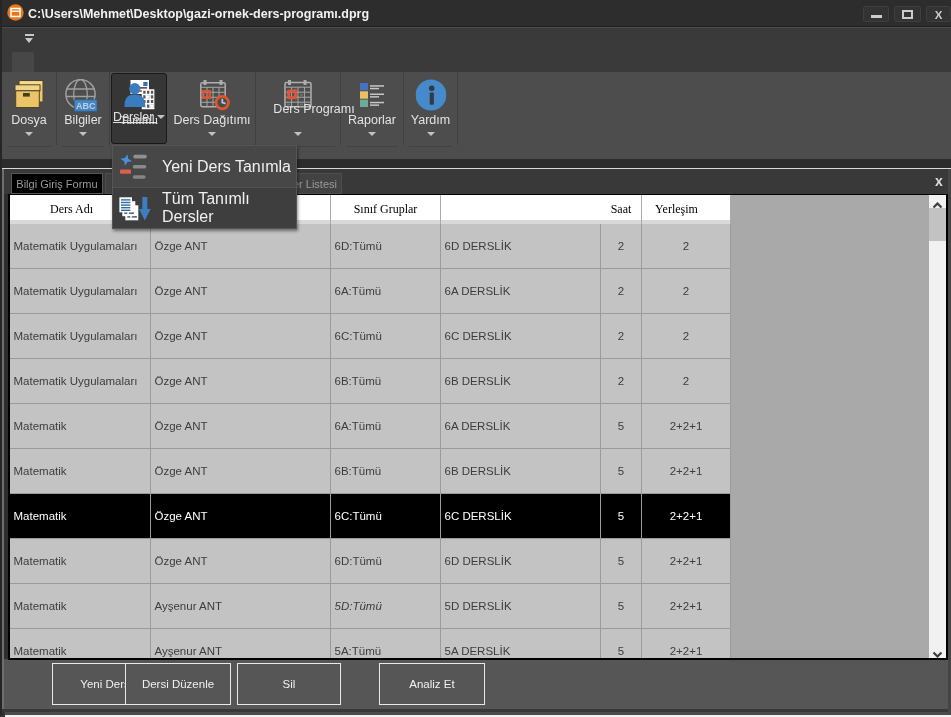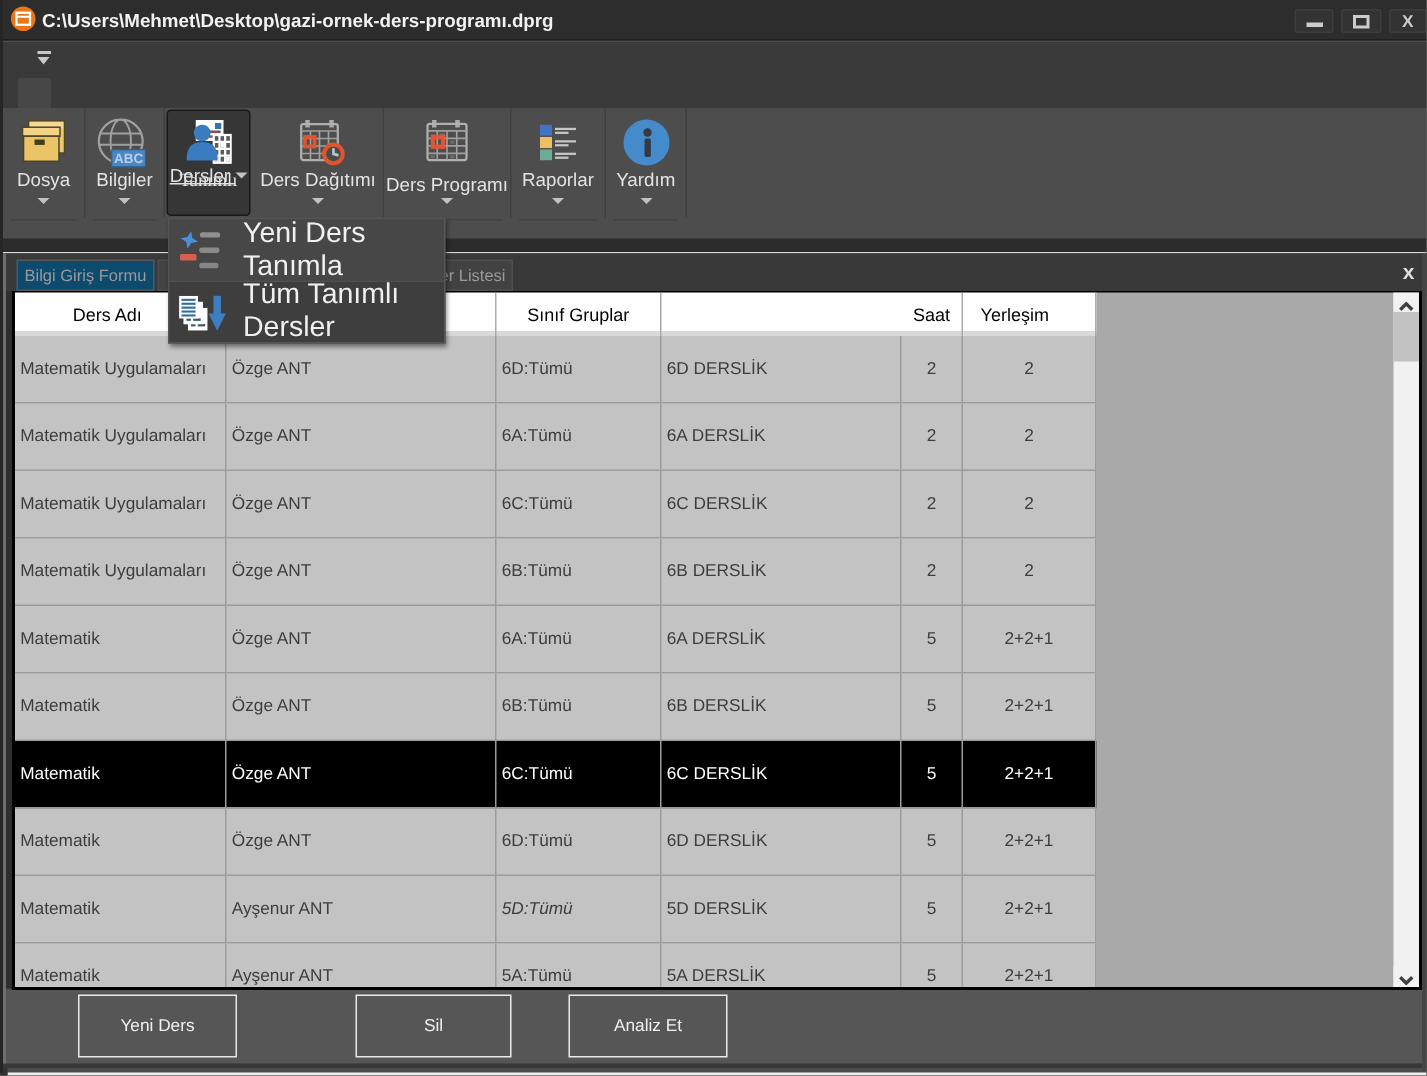--- a/index.html
+++ b/index.html
@@ -40,32 +40,32 @@
 
   
   #gap1 { left:0; top:159px; width:951px; height:9px; background:#2c2c2c; }
   #topline { left:0; top:168px; width:951px; height:1px; background:#d8d8d8; }
 
   
   #panel { left:0; top:169px; width:951px; height:490px; background:#2e2e2e; }
   #tabband { position:absolute; left:0; top:0; width:951px; height:25px; background:#393939; }
   .tab { position:absolute; top:4px; height:21px; font-size:11px; color:#9a9a9a;
     display:flex; align-items:center; }
-  #tab1 { left:11px; width:92px; background:#0c4a6e; border:1px solid #565656; justify-content:center; }
+  #tab1 { left:11px; width:92px; background:#000000; border:1px solid #565656; justify-content:center; }
   #tab2 { left:105px; width:237px; background:#424242; border:1px solid #4e4e4e; justify-content:flex-end; padding-right:4px; }
   #xclose { position:absolute; left:929px; top:2px; width:20px; height:20px; color:#dedede;
     font-size:14px; font-weight:bold; text-align:center; line-height:20px; }
 
   
   #grid { position:absolute; left:8px; top:25px; width:940px; height:466px; overflow:hidden;
     background:#a9a9a9; border-style:solid; border-color:#000000; border-width:1px 2px 2px 2px; }
   #thead { position:absolute; left:0; top:0; width:721px; height:29px;
     background:linear-gradient(#ffffff 25.5px, #d9d9d9 25.5px); }
   .hc { position:absolute; top:0; height:29px; color:#000000; font-size:12px;
-    display:flex; align-items:center; justify-content:center; border-right:1px solid #ababab; }
+    display:flex; align-items:center; justify-content:center; border-right:1px solid #ababab;font-family:Liberation Serif, serif; }
   #rows { position:absolute; left:0; top:29px; width:721px; }
   .row { position:relative; width:721px; height:45px; background:#c3c3c3; }
   .cell { position:absolute; top:0; height:45px; border-right:1px solid #9b9b9b; border-bottom:1px solid #9b9b9b;
     color:#3d3d3d; font-size:11.5px; display:flex; align-items:center; padding-left:3.5px; }
   .cc { justify-content:center; padding-left:0; }
   .row.sel { background:#000000; }
   .row.sel .cell { color:#ffffff; }
 
   
   #sbar { position:absolute; left:919px; top:0; width:17px; height:463px; background:#f1f1f1; }
@@ -73,21 +73,21 @@
     text-align:center; }
   #sthumb { position:absolute; left:0; top:13px; width:17px; height:33px; background:#c2c2c2; }
 
   
   #menu { left:112px; top:145px; width:185px; height:84px; background:#474747;
     border:1px solid #555555; box-shadow:1px 2px 3px rgba(0,0,0,0.45); z-index:50; }
   .mitem { position:absolute; left:0; width:183px; height:41px; }
   #mi1 { top:0; background:#474747; }
   #mi2 { top:41px; background:#3e3e3e; border-top:1px solid #515151; }
   .mtext { position:absolute; left:49px; top:0; height:100%; display:flex; align-items:center;
-    color:#f0f0f0; font-size:19px; }
+    color:#f0f0f0; font-size:16px; }
   .micon { position:absolute; left:6px; top:5px; }
 
   
   #botbar { left:0; top:660px; width:951px; height:49px; background:#565656; }
   .bbtn { position:absolute; top:3px; height:42px; background:#565656; border:1.5px solid #e9e9e9;
     color:#f0f0f0; font-size:11.5px; display:flex; align-items:center; justify-content:center; }
   #botline { left:0; top:709px; width:951px; height:2.5px; background:#383838; }
   #botstrip { left:0; top:711.5px; width:951px; height:3.5px; background:#4c4c4c; }
   #botwhite { left:5px; top:715px; width:946px; height:2px; background:#f0f0f0; }
   #botcorner { left:0; top:711.5px; width:5px; height:5.5px; background:#333333; }
@@ -214,21 +214,21 @@
             <line x1="20.5" y1="7.2" x2="20.5" y2="26.7"></line>
         </g>
         <g fill="#7e8a7e" opacity="0.55">
           <rect x="9.5" y="8.8" width="3" height="2"></rect>
             <rect x="16" y="13.8" width="3" height="2"></rect>
             <rect x="3" y="23.5" width="3" height="2"></rect>
             <rect x="16" y="23.5" width="3" height="2"></rect>
         </g>
         <rect x="4.6" y="11.2" width="6.8" height="6.6" fill="none" stroke="#e0553a" stroke-width="2.9"></rect>
       </svg>
-      <div class="rlabel" style="top:44px;">Ders Programı</div>
+      <div class="rlabel" style="top:30px;margin-left:16px;">Ders Programı</div>
       <div class="rarrow" style="top:60px;"></div>
       <div class="rline"></div>
     </div>
     <div class="rcell" style="left:341px;width:63px;text-decoration:underline;">
       <svg class="icon" width="24" height="24" viewBox="0 0 24 24" style="top:11px;">
         <rect x="0" y="0" width="8" height="7.4" fill="#4472c4"></rect>
         <rect x="0" y="8.3" width="8" height="7.4" fill="#edbf63"></rect>
         <rect x="0" y="16.6" width="8" height="7.4" fill="#6cab96"></rect>
         <g fill="#c6c6c6">
           <rect x="10" y="2.2" width="14" height="1.5"></rect>
@@ -394,20 +394,21 @@
           <rect x="2" y="12.6" width="9.4" height="1.4"></rect>
         </g>
         <path d="M23.3 0 L28.3 0 L28.3 12 L31.6 12 L25.8 23.5 L20 12 L23.3 12 Z" fill="#3c7ebf"></path>
       </svg>
       <div class="mtext">Tüm Tanımlı Dersler</div>
     </div>
   </div>
 
   <div class="abs" id="botbar">
     <div class="bbtn" style="left:12px;width:106px;margin-left:40px;">Yeni Ders</div>
+    <div class="bbtn" style="left:125px;width:106px;">Dersi Düzenle</div>
     <div class="bbtn" style="left:237px;width:104px;">Sil</div>
     <div class="bbtn" style="left:379px;width:106px;">Analiz Et</div>
   </div>
   <div class="abs" id="botline"></div>
   <div class="abs" id="botstrip"></div>
   <div class="abs" id="botwhite"></div>
   <div class="abs" id="botcorner"></div>
 
   <div class="abs" id="lline"></div>
   <div class="abs" id="ledge"></div>

